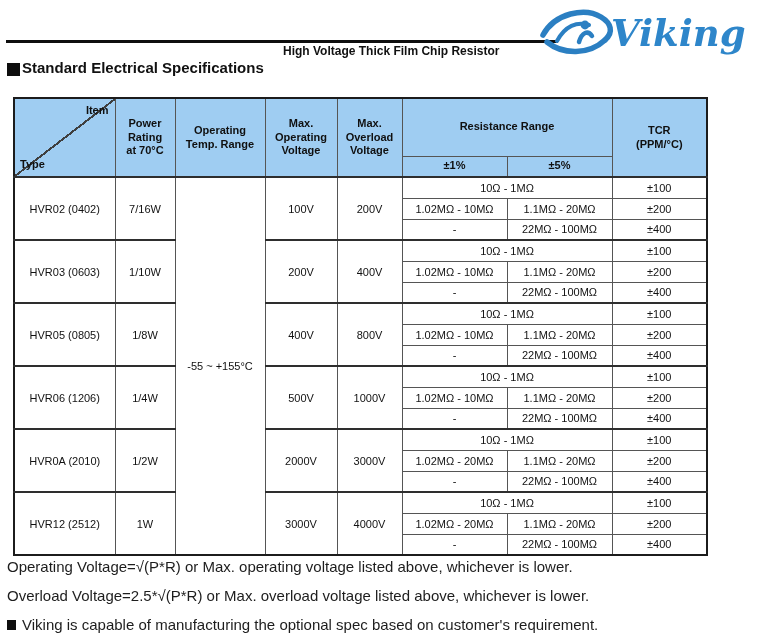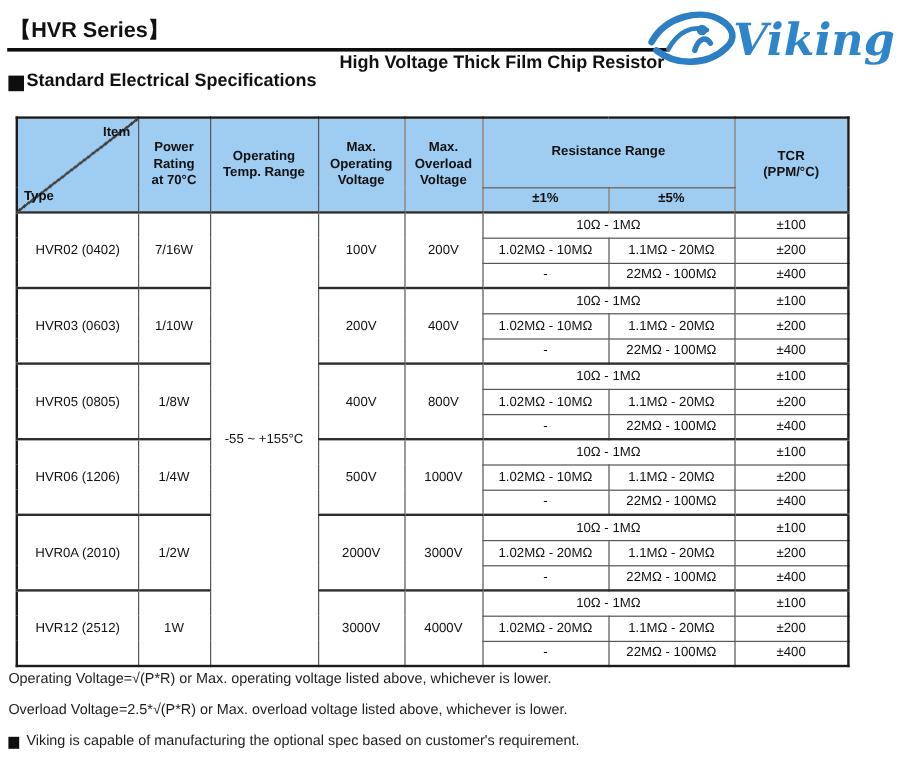--- a/index.html
+++ b/index.html
@@ -17,21 +17,21 @@
   .series-title {
     position: absolute; left: 8px; top: 13px;
     font-size: 18px; font-weight: bold; letter-spacing: 0;
   }
   .title-rule {
     position: absolute; left: 6px; top: 40px;
     width: 552px; height: 3px; background: #0e0e0e;
   }
   .subtitle {
     position: absolute; left: 283px; top: 44px;
-    font-size: 15px; font-weight: bold;
+    font-size: 12px; font-weight: bold;
   }
   .logo { position: absolute; top: 4px; right: 10px; width: 210px; height: 56px; text-align: center; }
   .section-title {
     position: absolute; left: 7px; top: 59px;
     font-size: 15px; font-weight: bold; display: flex; align-items: flex-end;
   }
   .sq {
     display: inline-block; width: 13px; height: 13px;
     background: #0e0e0e; margin-right: 2px; flex: none;
   }
@@ -66,34 +66,33 @@
       transparent calc(50% - 1px), #3f3f3f calc(50% - 1px),
       #3f3f3f calc(50% + 1px), transparent calc(50% + 1px)) !important;
     background-color: #9FCDF2 !important;
   }
   th.diag .corner-tr { position: absolute; top: 5px; right: 6px; font-weight: bold; }
   th.diag .corner-bl { position: absolute; bottom: 4px; left: 5px; font-weight: bold; }
 
   
   .notes { position: absolute; left: 7px; top: 558px; }
   .note {
-    font-size: 12px; color: #1d1d1d; margin-bottom: 12px;
-    display: flex; align-items: flex-end;
+    font-size: 15px; color: #1d1d1d; margin-bottom: 12px;
+    display: flex; align-items: center;
   }
   .note .sq2 {
     display: inline-block; width: 9px; height: 10px;
     background: #0e0e0e; margin-right: 6px; flex: none;
   }
 </style>
 </head>
 <body>
 
 <div class="page">
 
-  <div class="series-title">【HVR Series】</div>
   <div class="title-rule"></div>
   <div class="subtitle">High Voltage Thick Film Chip Resistor</div>
 
   <div class="logo">
     <svg viewBox="0 0 210 56" width="210" height="56">
       <g stroke="#2B7FC2" fill="none" stroke-linecap="round">
         <path d="M4 31 C16 9 46 3 62 13 C72 19 75 28 66 36" stroke-width="5.5"></path>
         <path d="M8 38 C24 51 50 51 66 36" stroke-width="5.5"></path>
         <path d="M18 37 C26 22 38 17 50 21" stroke-width="4"></path>
       </g>

